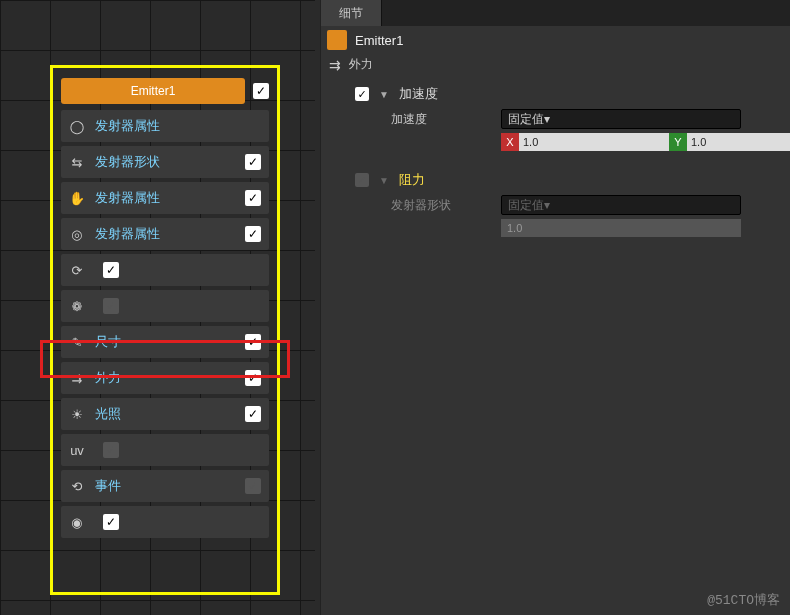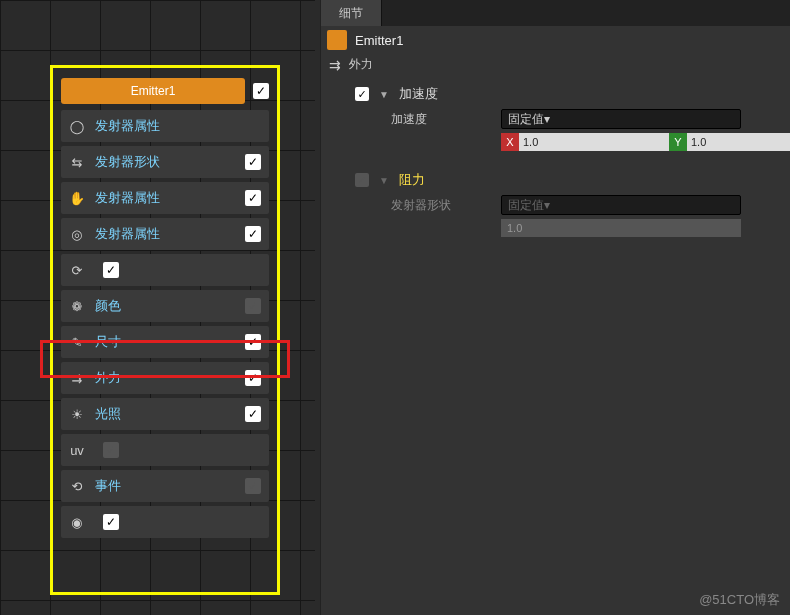--- a/index.html
+++ b/index.html
@@ -78,21 +78,21 @@
     .dropdown.disabled { color: #666; }
     .vec-row { display: flex; gap: 0; width: 240px; }
     .vec-cell { display: flex; align-items: center; height: 18px; flex: 1; }
     .vec-lbl { width: 18px; height: 18px; color: #fff; display: flex; align-items:center; justify-content:center; font-size: 11px; }
     .vec-lbl.x { background: #c03030; } .vec-lbl.y { background: #2e8b2e; }
     .vec-in { flex: 1; height: 18px; background: #ddd; border: none; padding: 0 4px; font-size: 11px; color: #222; }
     .scalar-in { width: 240px; height: 18px; background: #555; border: none; color: #999; font-size: 11px; padding: 0 6px; }
     .chk-sm { width: 14px; height: 14px; background: #fff; border-radius: 2px;
               display:flex;align-items:center;justify-content:center;color:#000;font-size:11px;cursor:pointer;}
     .chk-sm.off { background: #555; color: #555; }
-    .watermark { position: absolute; right: 10px; bottom: 6px; font-size: 13px; color: #888; z-index: 5; }
+    .watermark { position: absolute; right: 10px; bottom: 6px; font-size: 13px; color: #888; z-index: 5; font-family: Liberation Mono, monospace; }
   </style>
 </head>
 <body>
 
 <div class="bg-grid"></div>
 
 <div class="left-panel">
   <div class="emitter-head">
     <div class="title">Emitter1</div>
     <div class="chk">✓</div>
@@ -116,21 +116,20 @@
         <div class="row-icon">◎</div>
         <div class="row-label">发射器属性</div>
         <div class="chk row-chk">✓</div>
       </div>
       <div class="list-row">
         <div class="row-icon">⟳</div>
         <div class="chk row-chk">✓</div>
       </div>
       <div class="list-row">
         <div class="row-icon">❁</div>
-        <div class="row-label">颜色</div>
         <div class="chk row-chk off">✓</div>
       </div>
       <div class="list-row">
         <div class="row-icon">✎</div>
         <div class="row-label">尺寸</div>
         <div class="chk row-chk">✓</div>
       </div>
       <div class="list-row">
         <div class="row-icon">⇉</div>
         <div class="row-label">外力</div>

